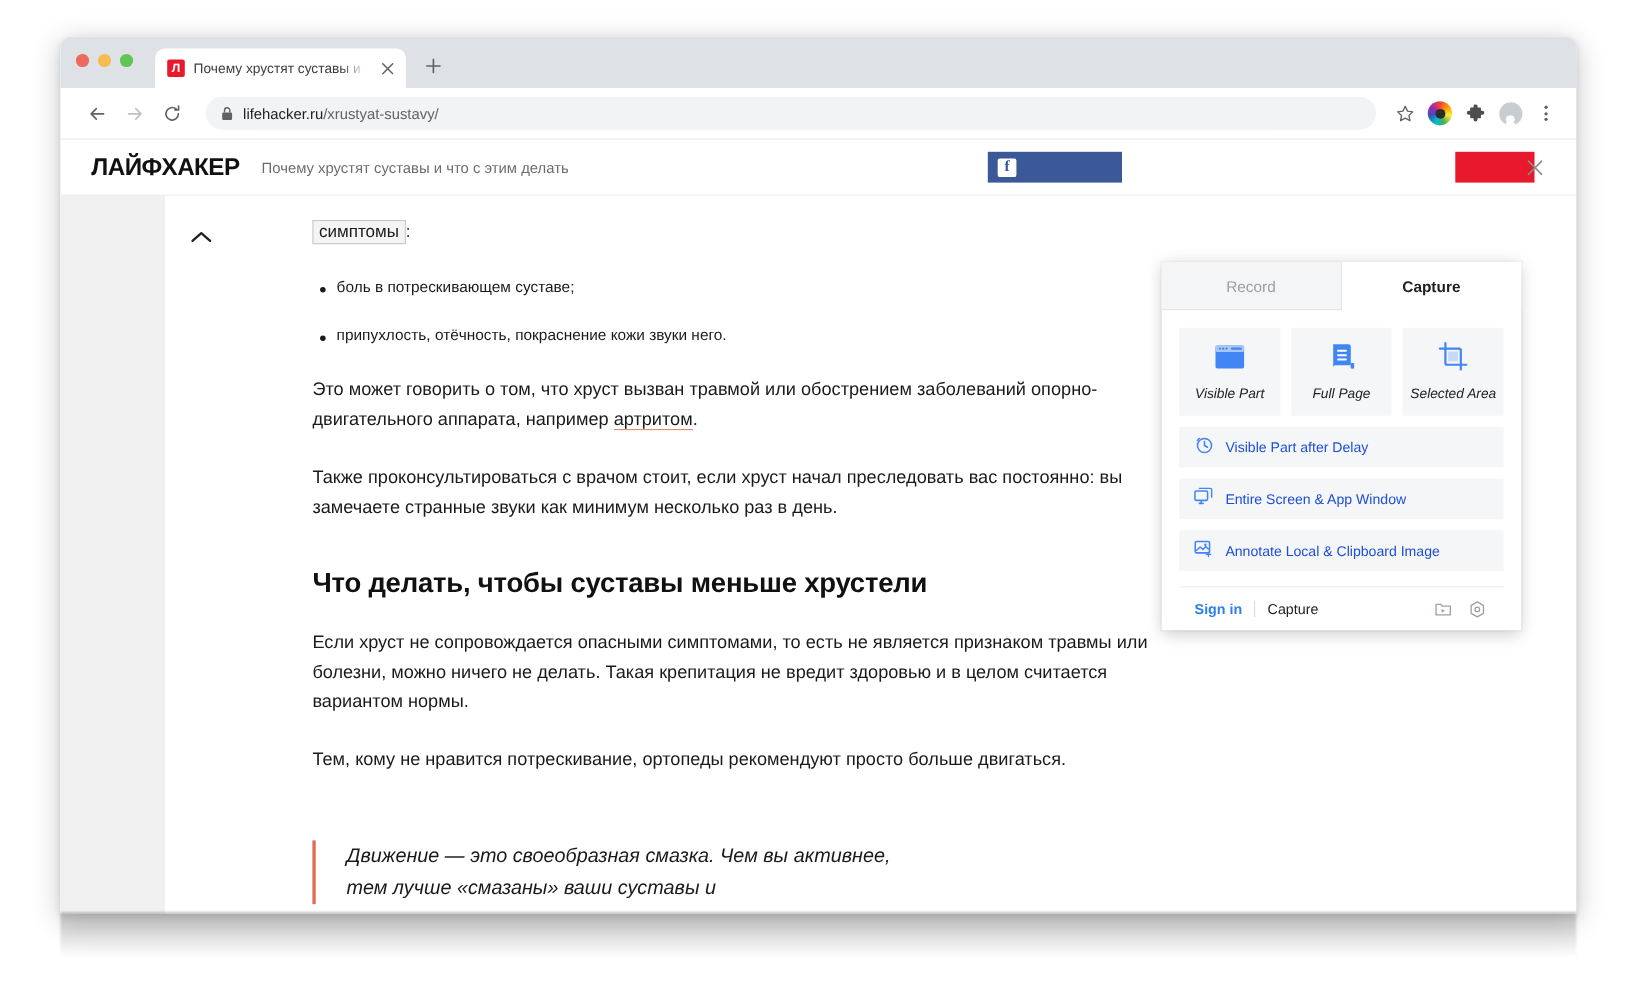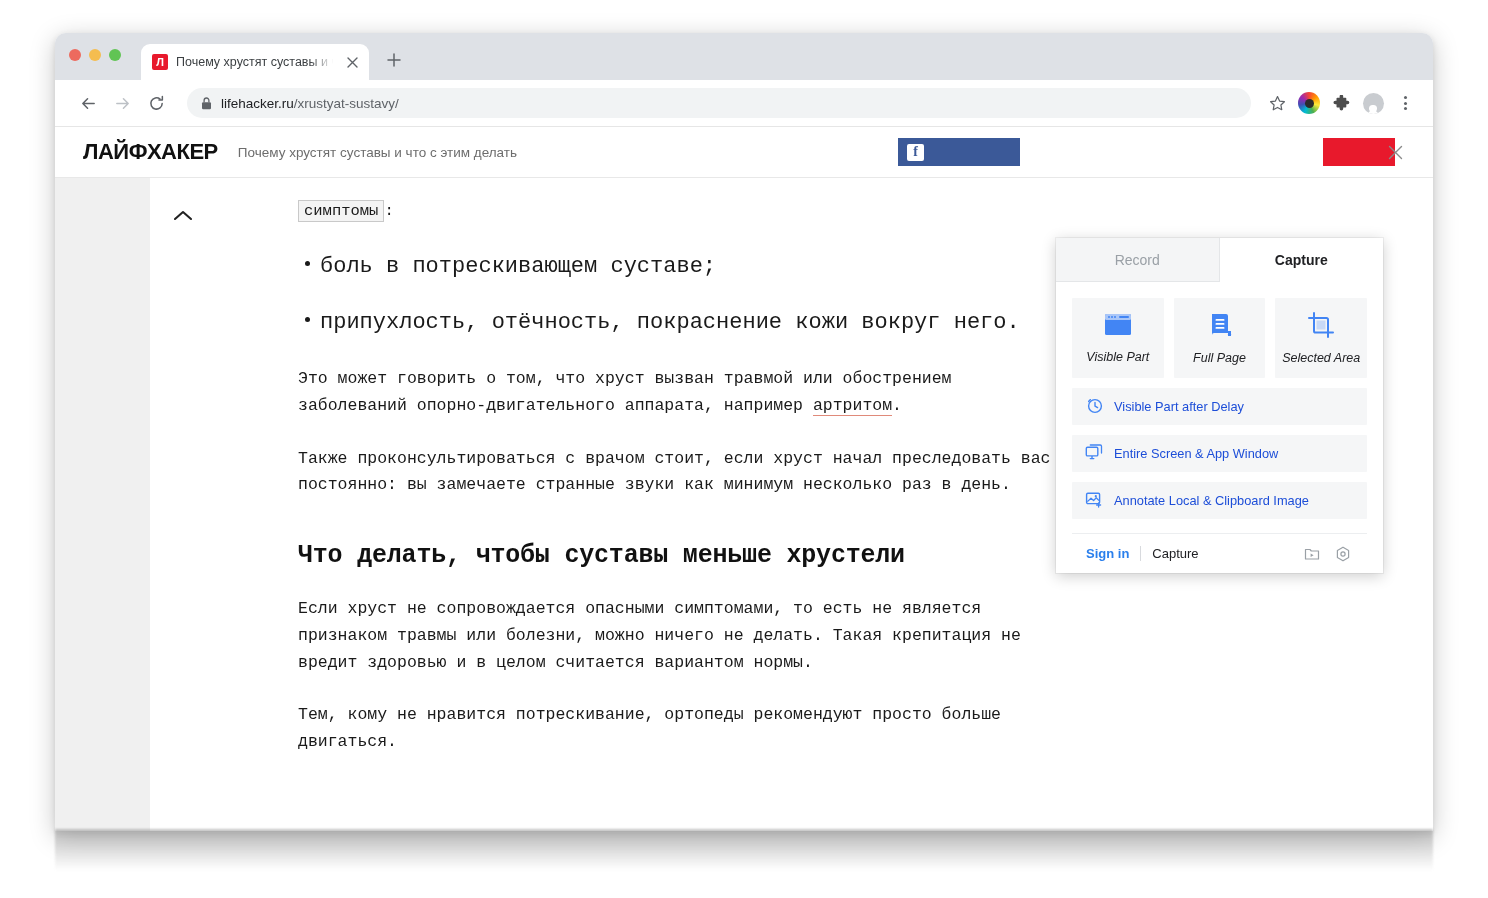--- a/index.html
+++ b/index.html
@@ -282,24 +282,24 @@
     position: absolute;
     left: 18px;
     top: 22px;
     width: 30px; height: 30px;
     display: flex; align-items: center; justify-content: center;
     color: #222;
   }
 
   .article {
     position: absolute;
-    left: 148px;
+    left: 134px;
     top: 0;
     width: 760px;
-    font-family: Liberation Mono, monospace;
+    font-family: Liberation Sans, sans-serif;
     color: #1a1a1a;
   }
   .tag-box {
     display: inline-block;
     border: 1px solid #c9c9c9;
     background: #f4f4f4;
     padding: 1px 5px;
     font-size: 15.5px;
     color: #1a1a1a;
   }
@@ -307,21 +307,21 @@
     margin-top: 22px;
     font-size: 15.5px;
   }
   ul.bullets {
     margin: 28px 0 0 0;
     padding-left: 22px;
     list-style: none;
   }
   ul.bullets li {
     position: relative;
-    font-size: 22px;
+    font-size: 14px;
     line-height: 1.55;
     margin-bottom: 22px;
   }
   ul.bullets li::before {
     content: "";
     position: absolute;
     left: -15px;
     top: 11px;
     width: 5px; height: 5px;
     border-radius: 50%;
@@ -565,33 +565,34 @@
               </svg>
           </div>
 
           <div class="article">
             <div class="tag-line">
               <span class="tag-box">симптомы</span><span>:</span>
             </div>
 
             <ul class="bullets">
               <li>боль в потрескивающем суставе;</li>
-              <li>припухлость, отёчность, покраснение кожи вокруг него.</li>
+              <li>припухлость, отёчность, покраснение кожи звуки него.</li>
             </ul>
 
             <p class="para"><span>Это может говорить о том, что хруст вызван травмой или обострением заболеваний опорно-двигательного аппарата, например </span><a class="inline-link" href="#">артритом</a><span>.</span></p>
 
             <p class="para">Также проконсультироваться с врачом стоит, если хруст начал преследовать вас постоянно: вы замечаете странные звуки как минимум несколько раз в день.</p>
 
             <h2 class="section-head">Что делать, чтобы суставы меньше хрустели</h2>
 
             <p class="para">Если хруст не сопровождается опасными симптомами, то есть не является признаком травмы или болезни, можно ничего не делать. Такая крепитация не вредит здоровью и в целом считается вариантом нормы.</p>
 
             <p class="para">Тем, кому не нравится потрескивание, ортопеды рекомендуют просто больше двигаться.</p>
 
+            <div class="quote">Движение — это своеобразная смазка. Чем вы активнее, тем лучше «смазаны» ваши суставы и</div>
           </div>
 
         </div>
       </div>
 
       <div class="popup">
 
         <div class="popup-tabs">
           <div class="ptab inactive">Record</div>
           <div class="ptab active">Capture</div>

